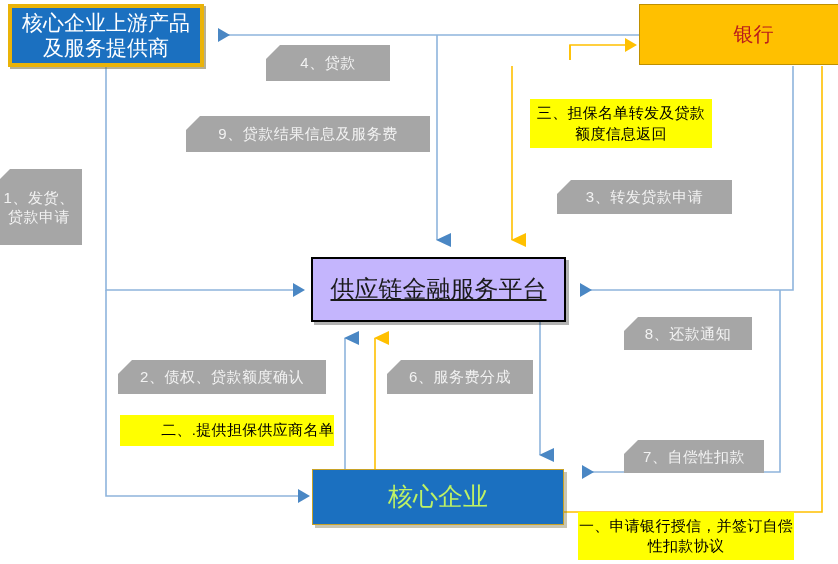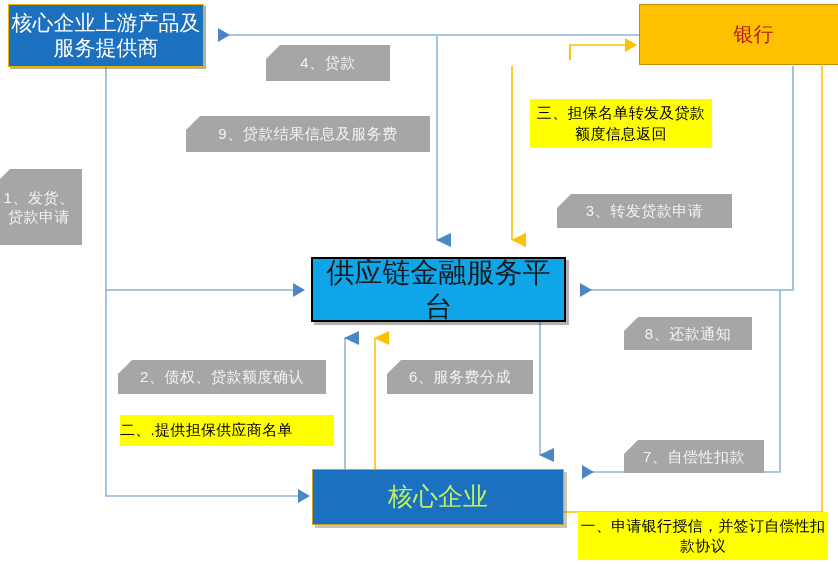--- a/index.html
+++ b/index.html
@@ -29,41 +29,42 @@
     display: flex;
     align-items: center;
     justify-content: center;
     text-align: center;
     line-height: 1.18;
   }
   .node-supplier {
     left: 8px; top: 4px;
     width: 196px; height: 63px;
     background: #1B70C0;
-    border: 1px solid #eab308;
+    border: 4px solid #eab308;
     color: #ffffff;
     font-size: 21px;
     box-shadow: 2px 2px 0 rgba(120,110,60,0.55);
   }
   .node-bank {
     left: 639px; top: 4px;
     width: 229px; height: 61px;
     background: #FFC000;
     border: 1px solid #BF9000;
     color: #b91c1c;
     font-size: 20px;
   }
   .node-platform {
     left: 311px; top: 257px;
     width: 255px; height: 65px;
-    background: #0ea5e9;
+    background: #c4b5fd;
     border: 2px solid #000000;
     color: #1a1a1a;
-    font-size: 28px;
+    font-size: 24px;
     box-shadow: 3px 3px 0 rgba(0,0,0,0.30);
+    text-decoration: underline;
   }
   .node-core {
     left: 312px; top: 469px;
     width: 252px; height: 56px;
     background: #1B70C0;
     border: 1px solid #C8A227;
     color: #bef264;
     font-size: 25px;
     box-shadow: 3px 3px 0 rgba(120,110,60,0.40);
   }
@@ -85,21 +86,21 @@
     box-shadow: 2px 2px 2px rgba(0,0,0,0.18);
   }
   .lbl-yellow {
     position: absolute;
     box-sizing: border-box;
     background: #FFFF00;
     color: #000000;
     font-size: 15px;
     display: flex;
     align-items: center;
-    justify-content: flex-start;
+    justify-content: flex-end;
     text-align: center;
     line-height: 1.35;
     letter-spacing: 0.3px;
   }
 </style>
 </head>
 <body>
 
 <div id="canvas">
 
@@ -182,21 +183,21 @@
   </div>
 
   <div class="lbl" style="left:266px; top:45px; width:124px; height:36px;">
     <span>4、贷款</span>
   </div>
 
   <div class="lbl" style="left:186px; top:116px; width:244px; height:36px;">
     <span>9、贷款结果信息及服务费</span>
   </div>
 
-  <div class="lbl" style="left:557px; top:194px; width:175px; height:34px;">
+  <div class="lbl" style="left:557px; top:180px; width:175px; height:34px;">
     <span>3、转发贷款申请</span>
   </div>
 
   <div class="lbl" style="left:118px; top:360px; width:208px; height:34px;">
     <span>2、债权、贷款额度确认</span>
   </div>
 
   <div class="lbl" style="left:387px; top:360px; width:146px; height:34px;">
     <span>6、服务费分成</span>
   </div>
@@ -210,17 +211,17 @@
   </div>
 
   <div class="lbl-yellow" style="left:530px; top:99px; width:182px; height:49px;">
     <span>三、担保名单转发及贷款额度信息返回</span>
   </div>
 
   <div class="lbl-yellow" style="left:120px; top:415px; width:214px; height:31px;">
     <span>二、.提供担保供应商名单</span>
   </div>
 
-  <div class="lbl-yellow" style="left:578px; top:512px; width:250px; height:48px;">
+  <div class="lbl-yellow" style="left:578px; top:512px; width:216px; height:48px;">
     <span>一、申请银行授信，并签订自偿性扣款协议</span>
   </div>
 
 </div>
 
 </body></html>

